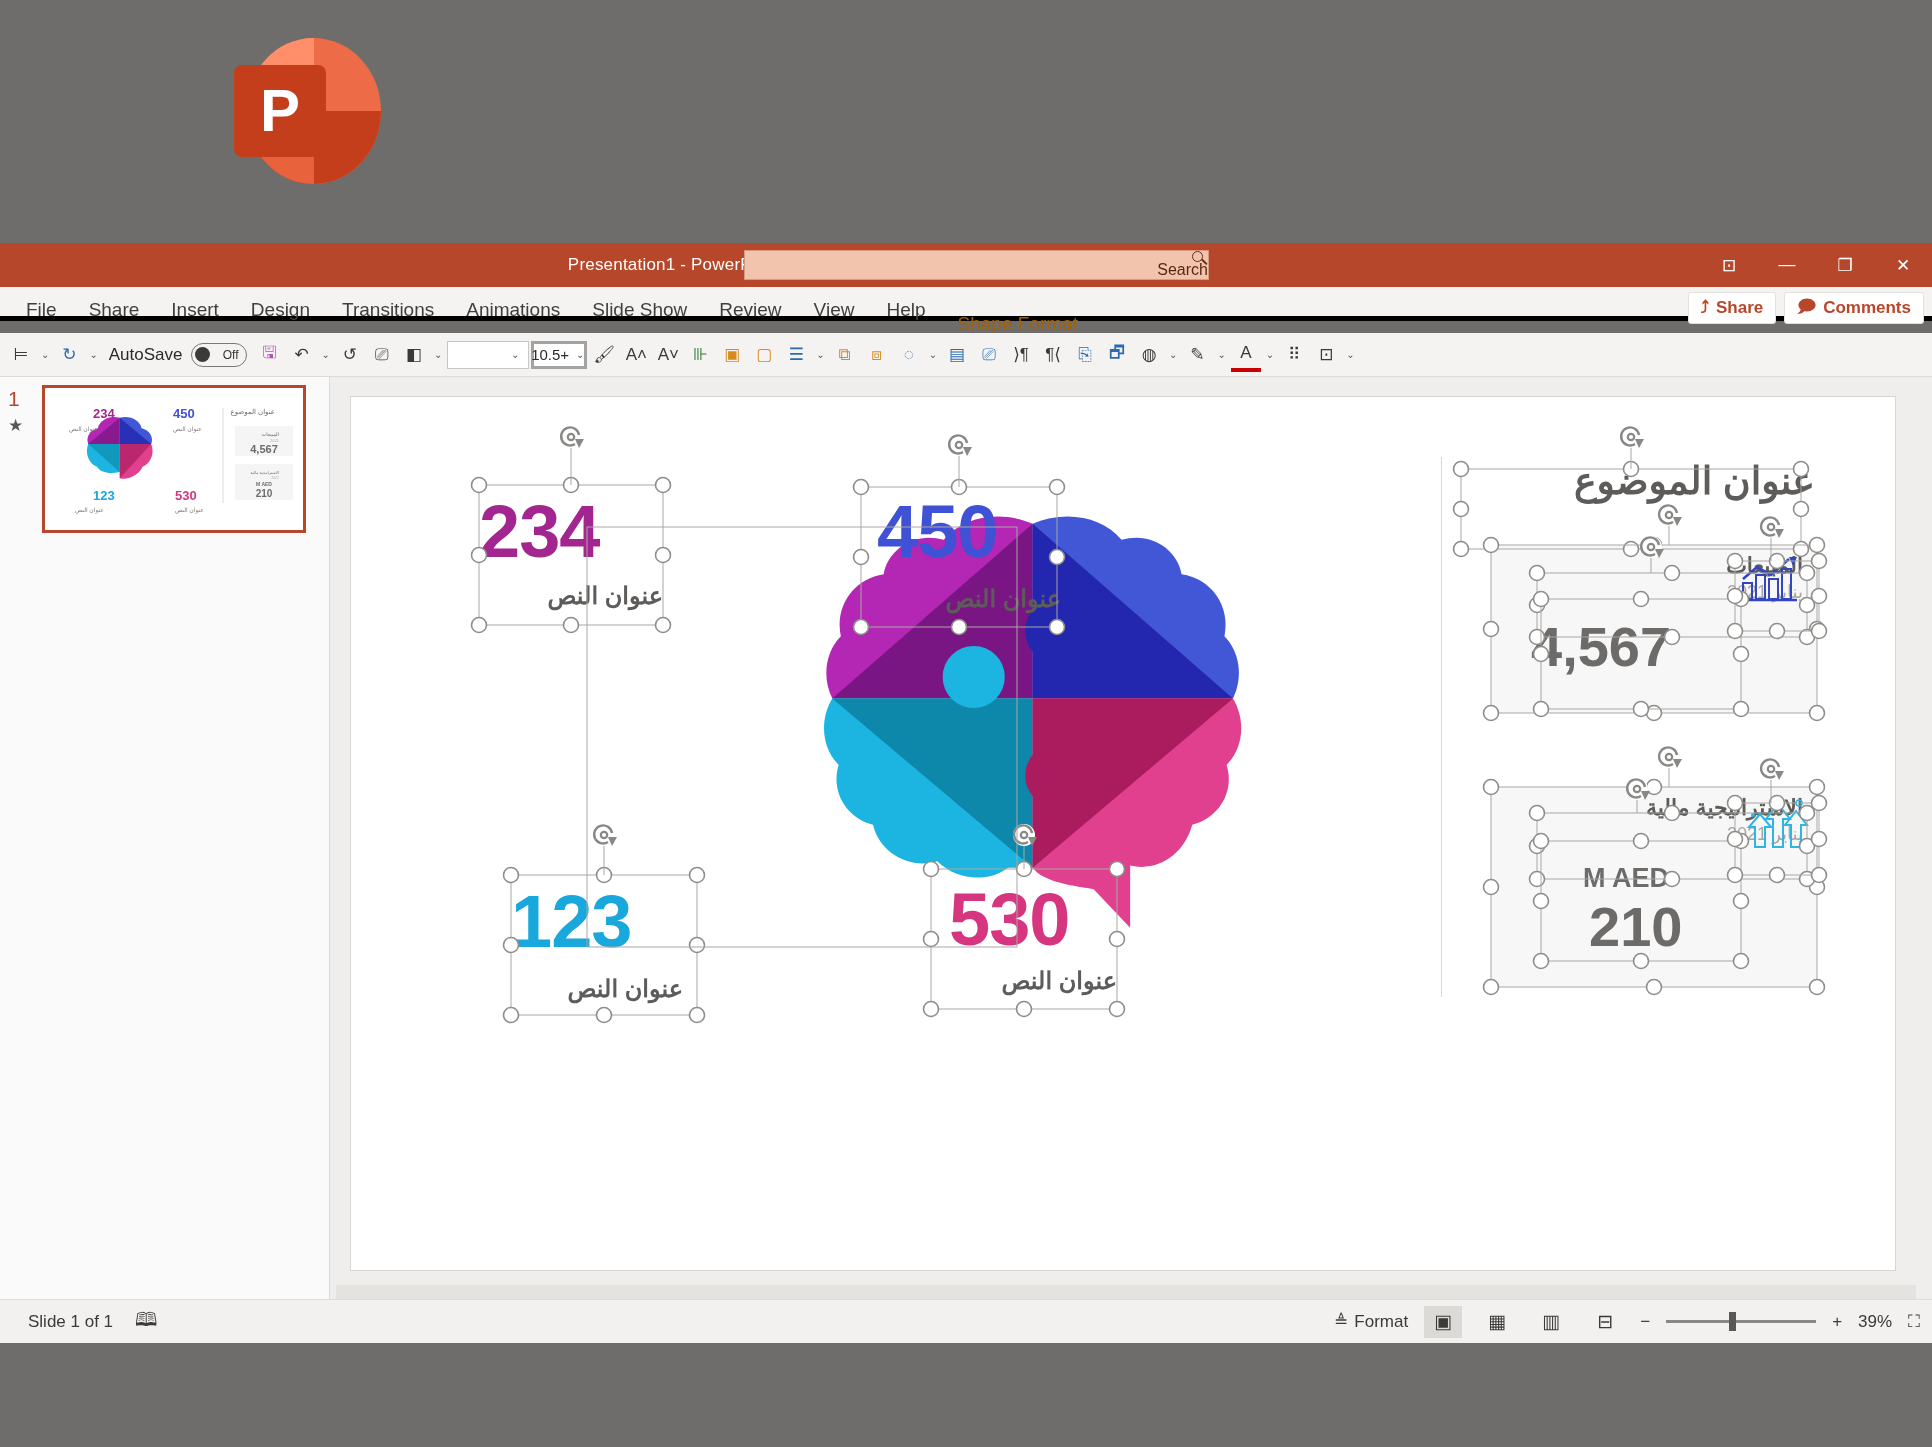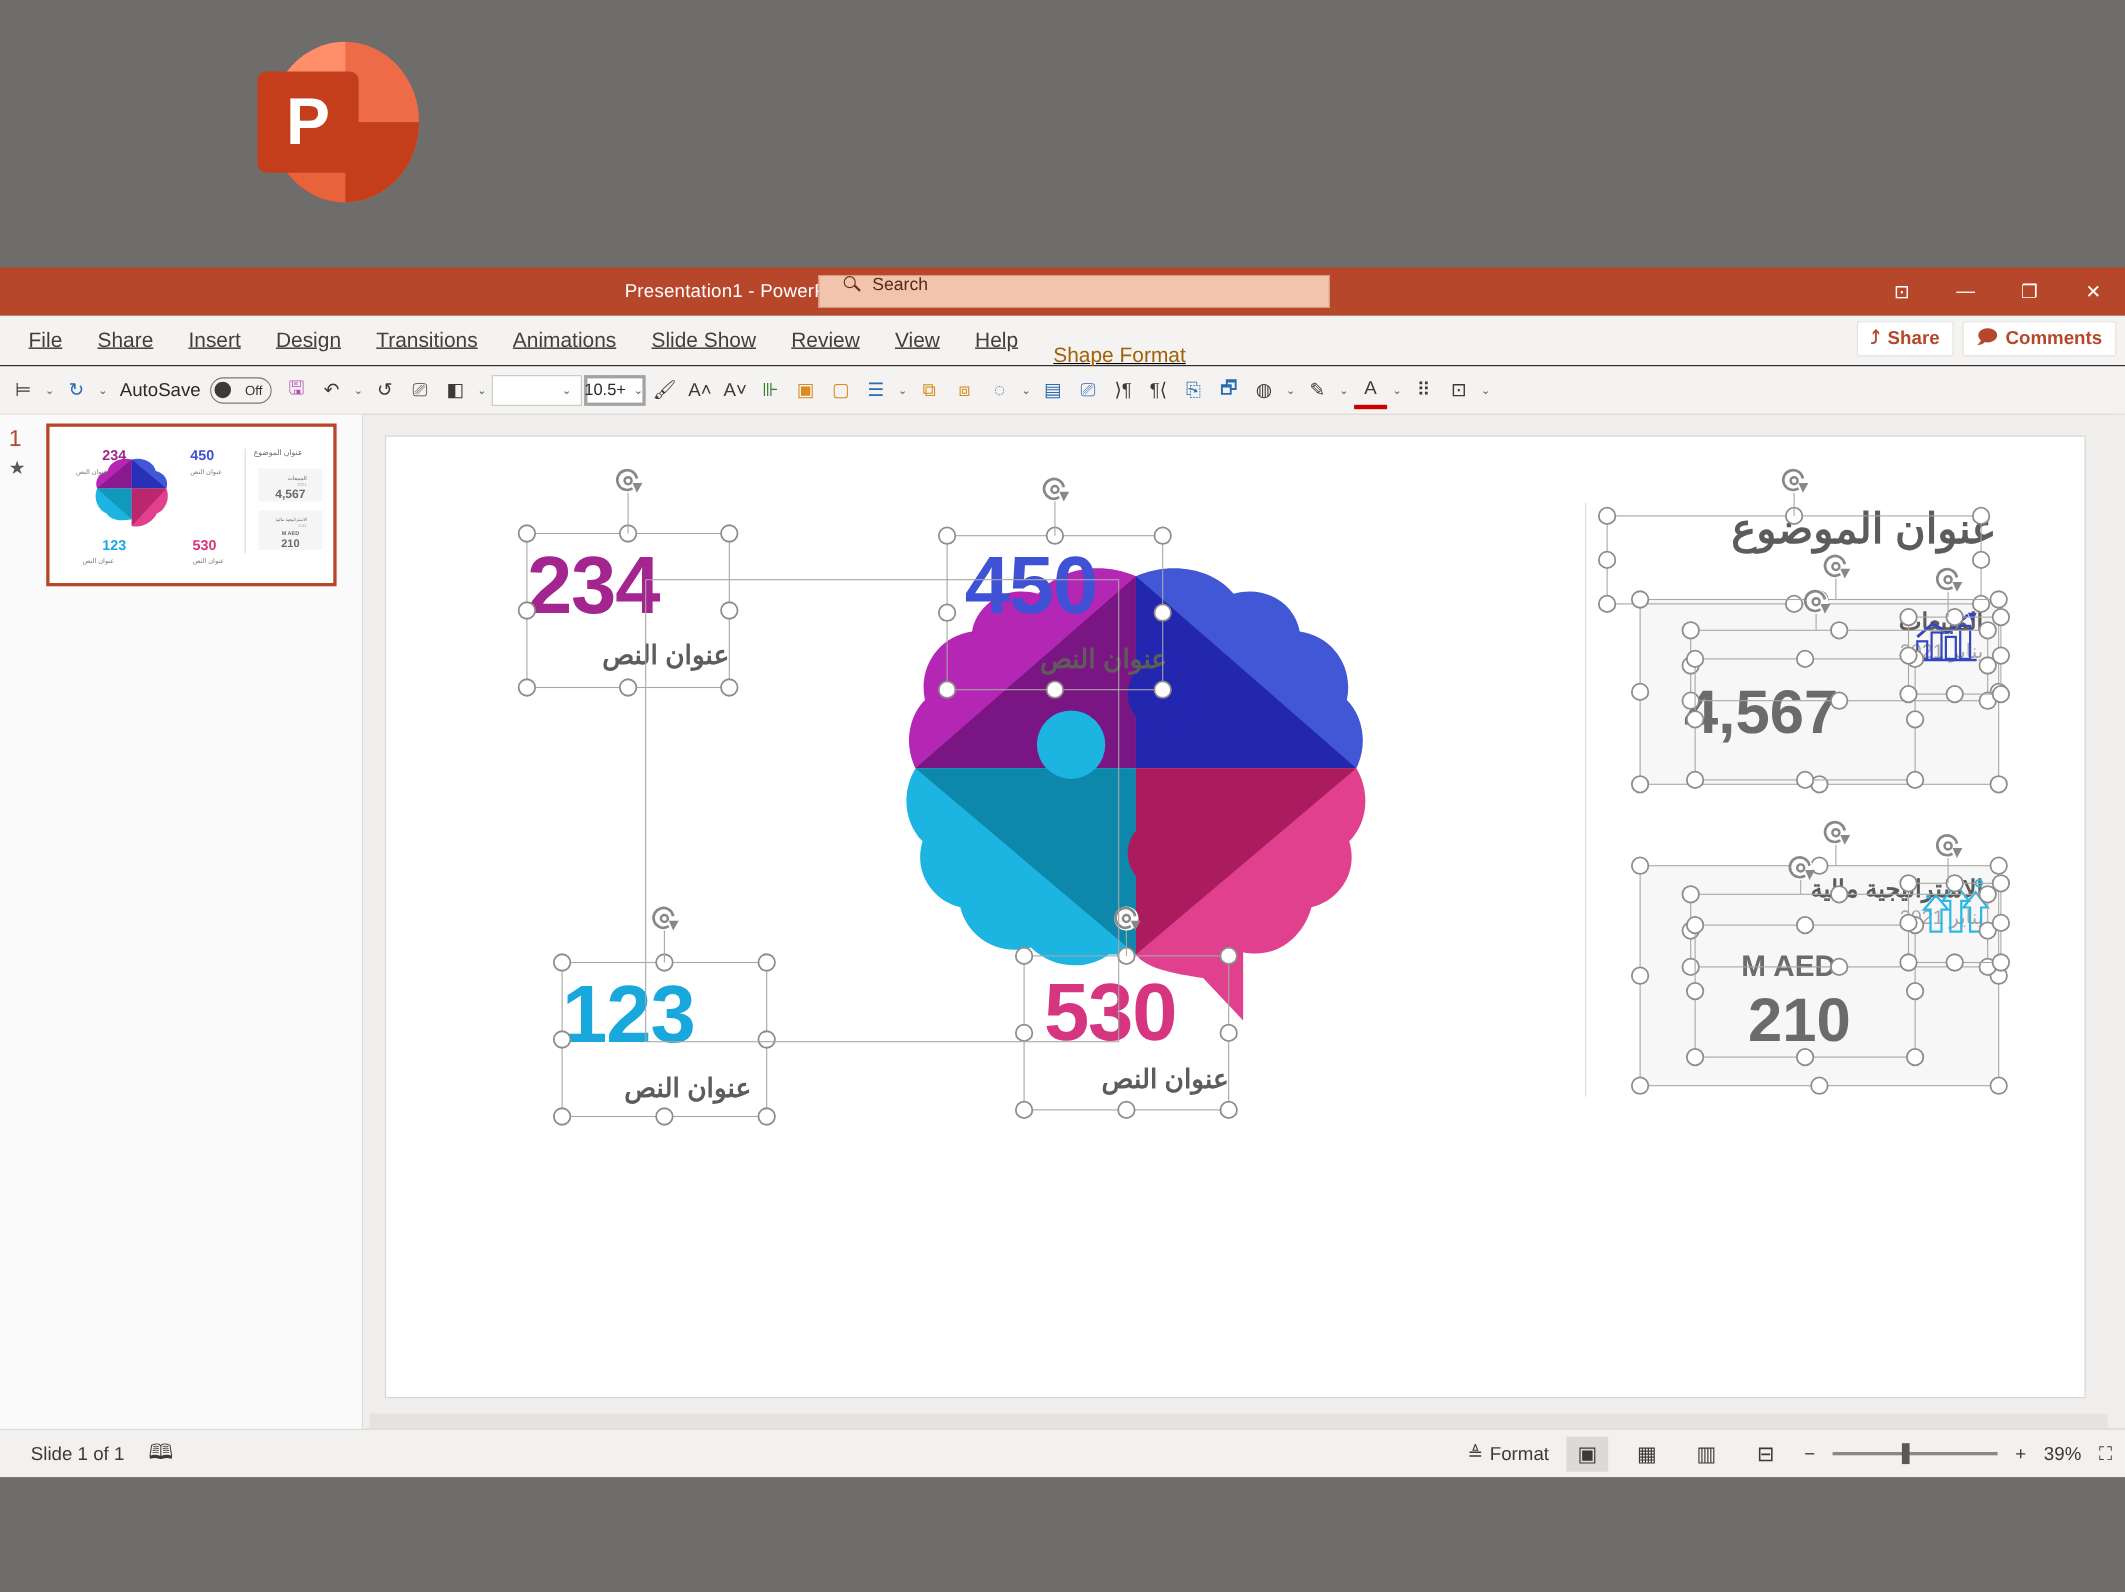--- a/index.html
+++ b/index.html
@@ -51,43 +51,43 @@
     background:#b7472a; display:flex; align-items:center;
   }
   .title-text {
     position:absolute; left:0; top:0; width:780px; height:44px;
     display:flex; align-items:center; justify-content:flex-end;
     color:#fff; font-size:17px; letter-spacing:.2px;
   }
   .searchbox {
     position:absolute; left:744px; top:250px; width:465px; height:30px;
     background:#f2c4ad; border:1px solid #d79a7e;
-    display:flex; align-items:flex-start; gap:10px; padding-left:22px;
-    color:#5a2716; font-size:16px;
+    display:flex; align-items:flex-end; gap:10px; padding-left:22px;
+    color:#5a2716; font-size:16px;flex-direction:column;
   }
   .search-ico { width:16px; height:16px; position:relative; }
   .search-ico .c {
     position:absolute; left:0; top:0; width:11px; height:11px;
     border:1.6px solid #6d2c14; border-radius:50%;
   }
   .search-ico .h {
     position:absolute; left:9px; top:10px; width:7px; height:1.6px;
     background:#6d2c14; transform:rotate(45deg);
   }
   .wincontrols {
     position:absolute; right:0; top:243px; height:44px;
     display:flex; align-items:center;
   }
   .wc { width:58px; height:44px; display:flex; align-items:center; justify-content:center;
         color:#fff; font-size:17px; }
 
   
   .ribbon {
-    position:absolute; left:0; top:287px; width:1932px; height:46px;
-    background:#f5f3f1; border-bottom:1px solid #000000;text-decoration:underline;
+    position:absolute; left:0; top:287px; width:1932px; height:34px;
+    background:#f5f3f1; border-bottom:5px solid #000000;
   }
   .tabs { display:flex; align-items:center; height:46px; padding-left:10px; }
   .tab {
     padding:0 16px; height:46px; line-height:46px;
     font-size:19px; color:#413f3d; white-space:nowrap;
   }
   .tab.active { color:#a16207;margin-top:28px; }
   .ribbon-right {
     position:absolute; right:8px; top:5px; display:flex; gap:8px;
   }

